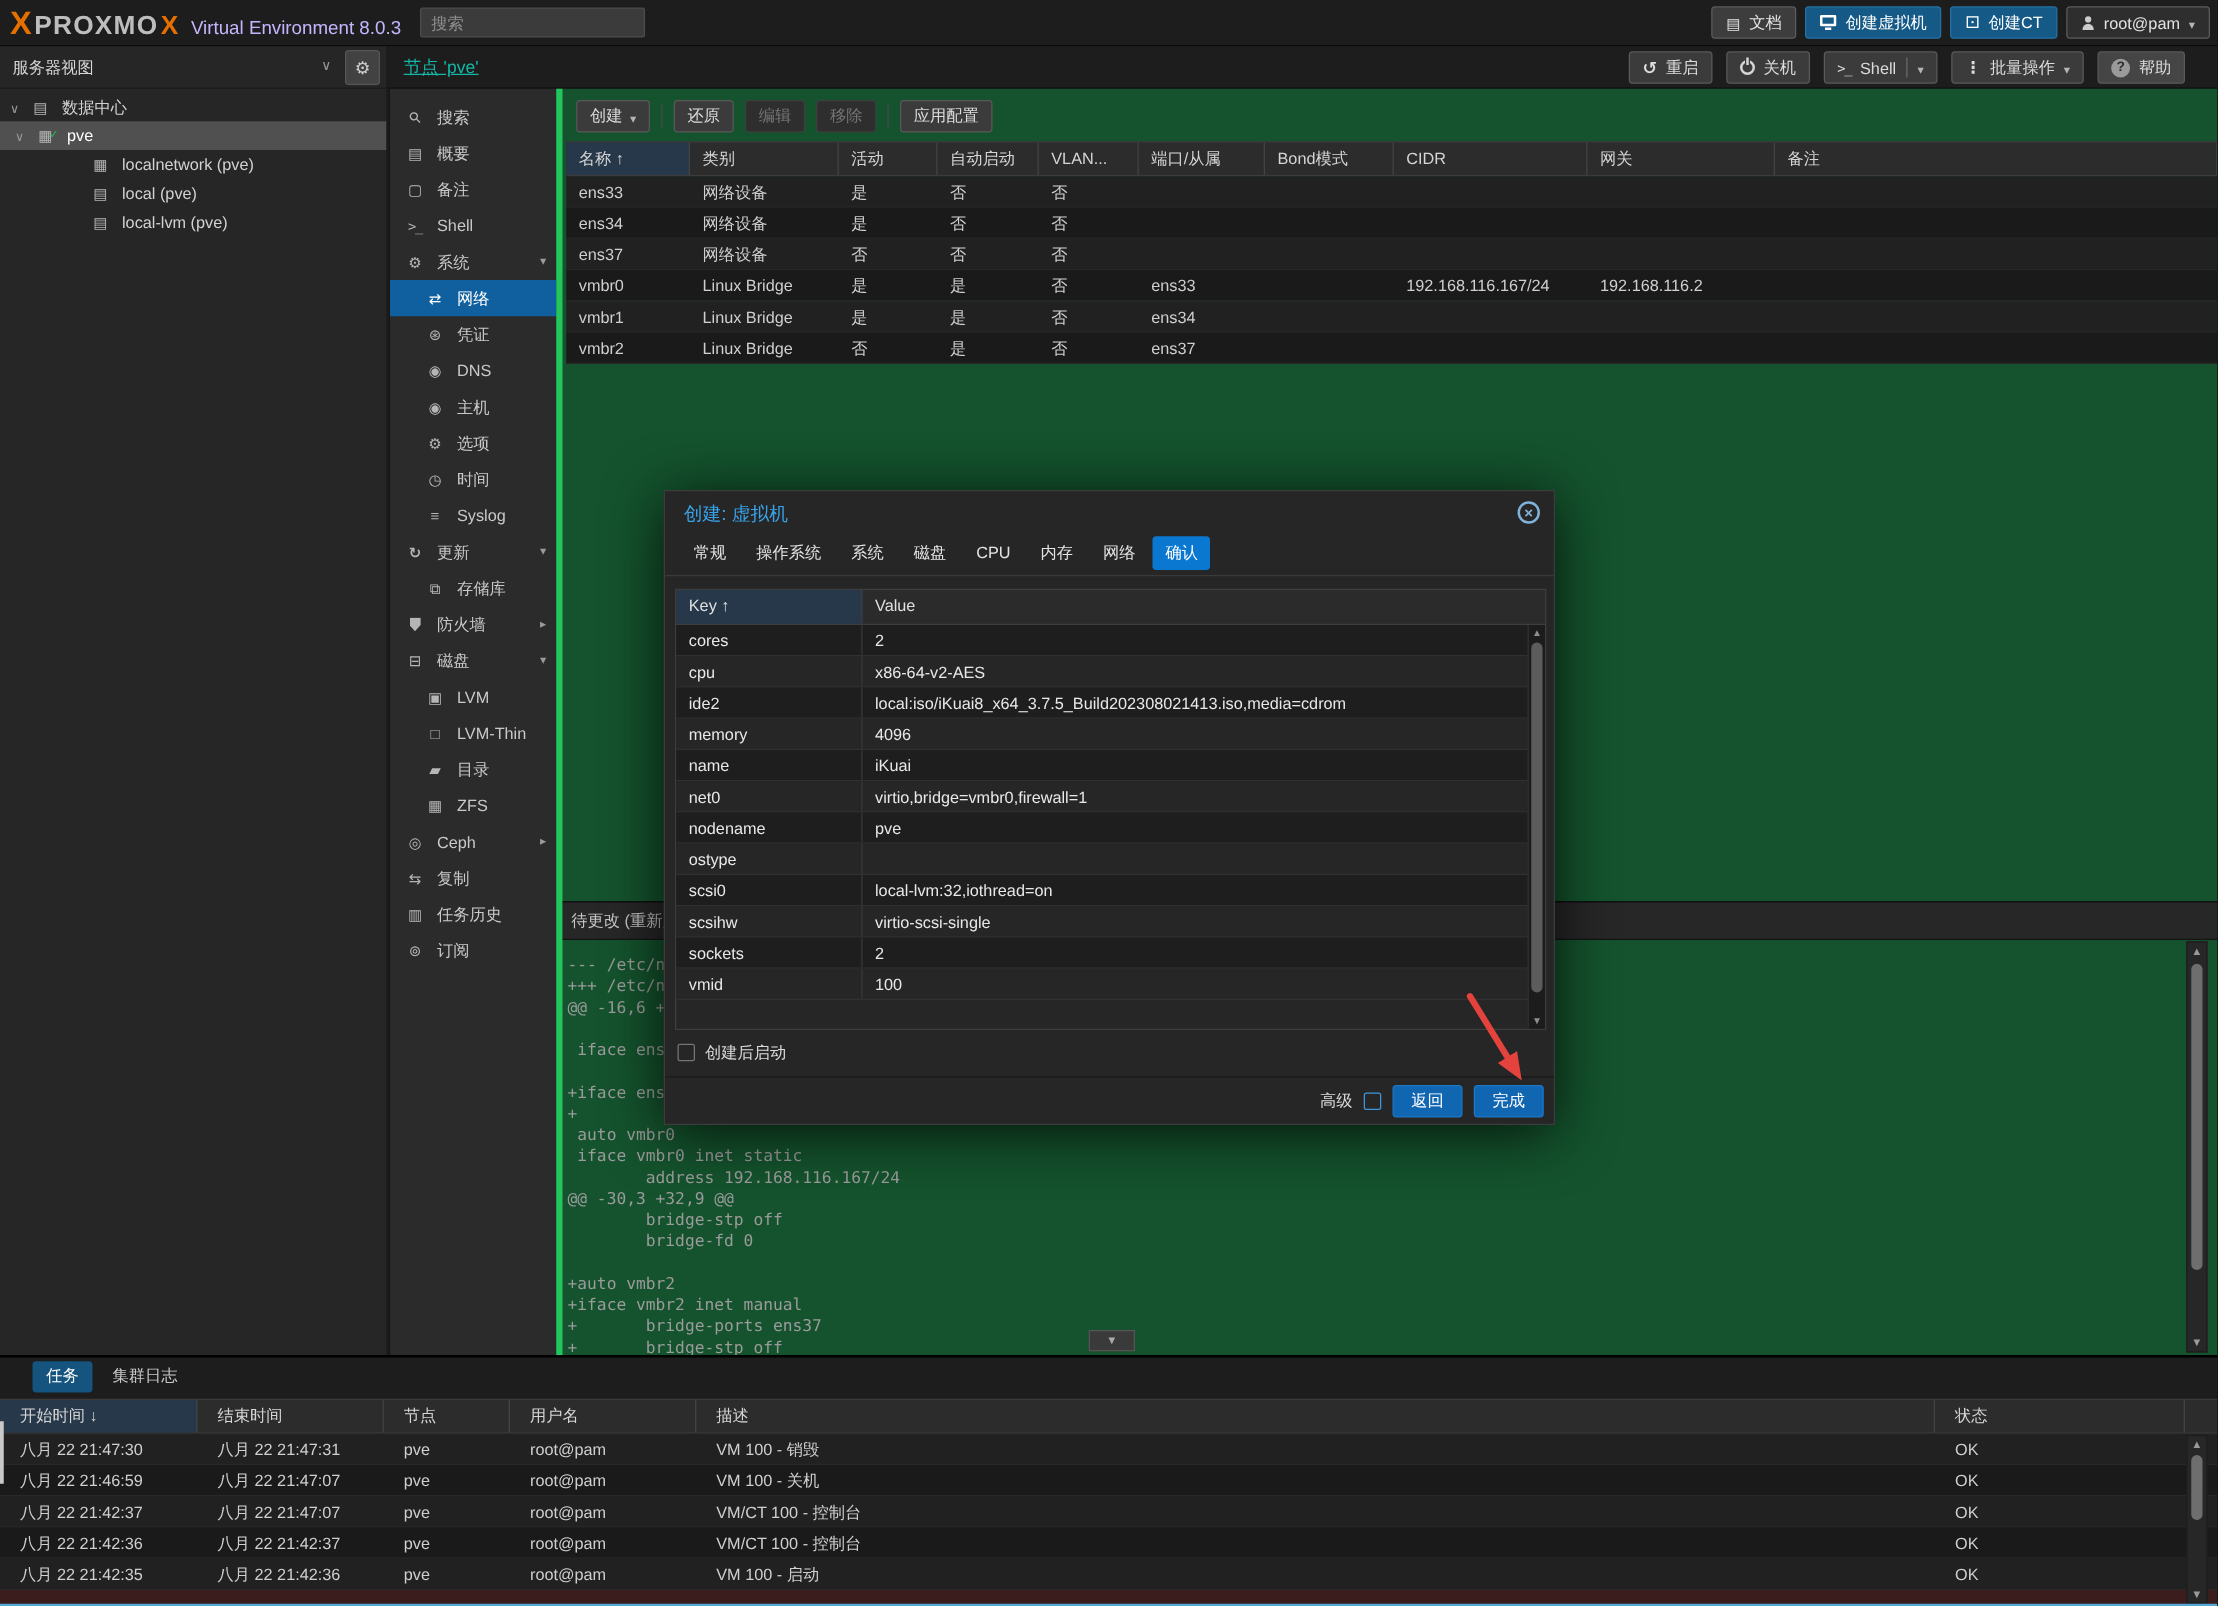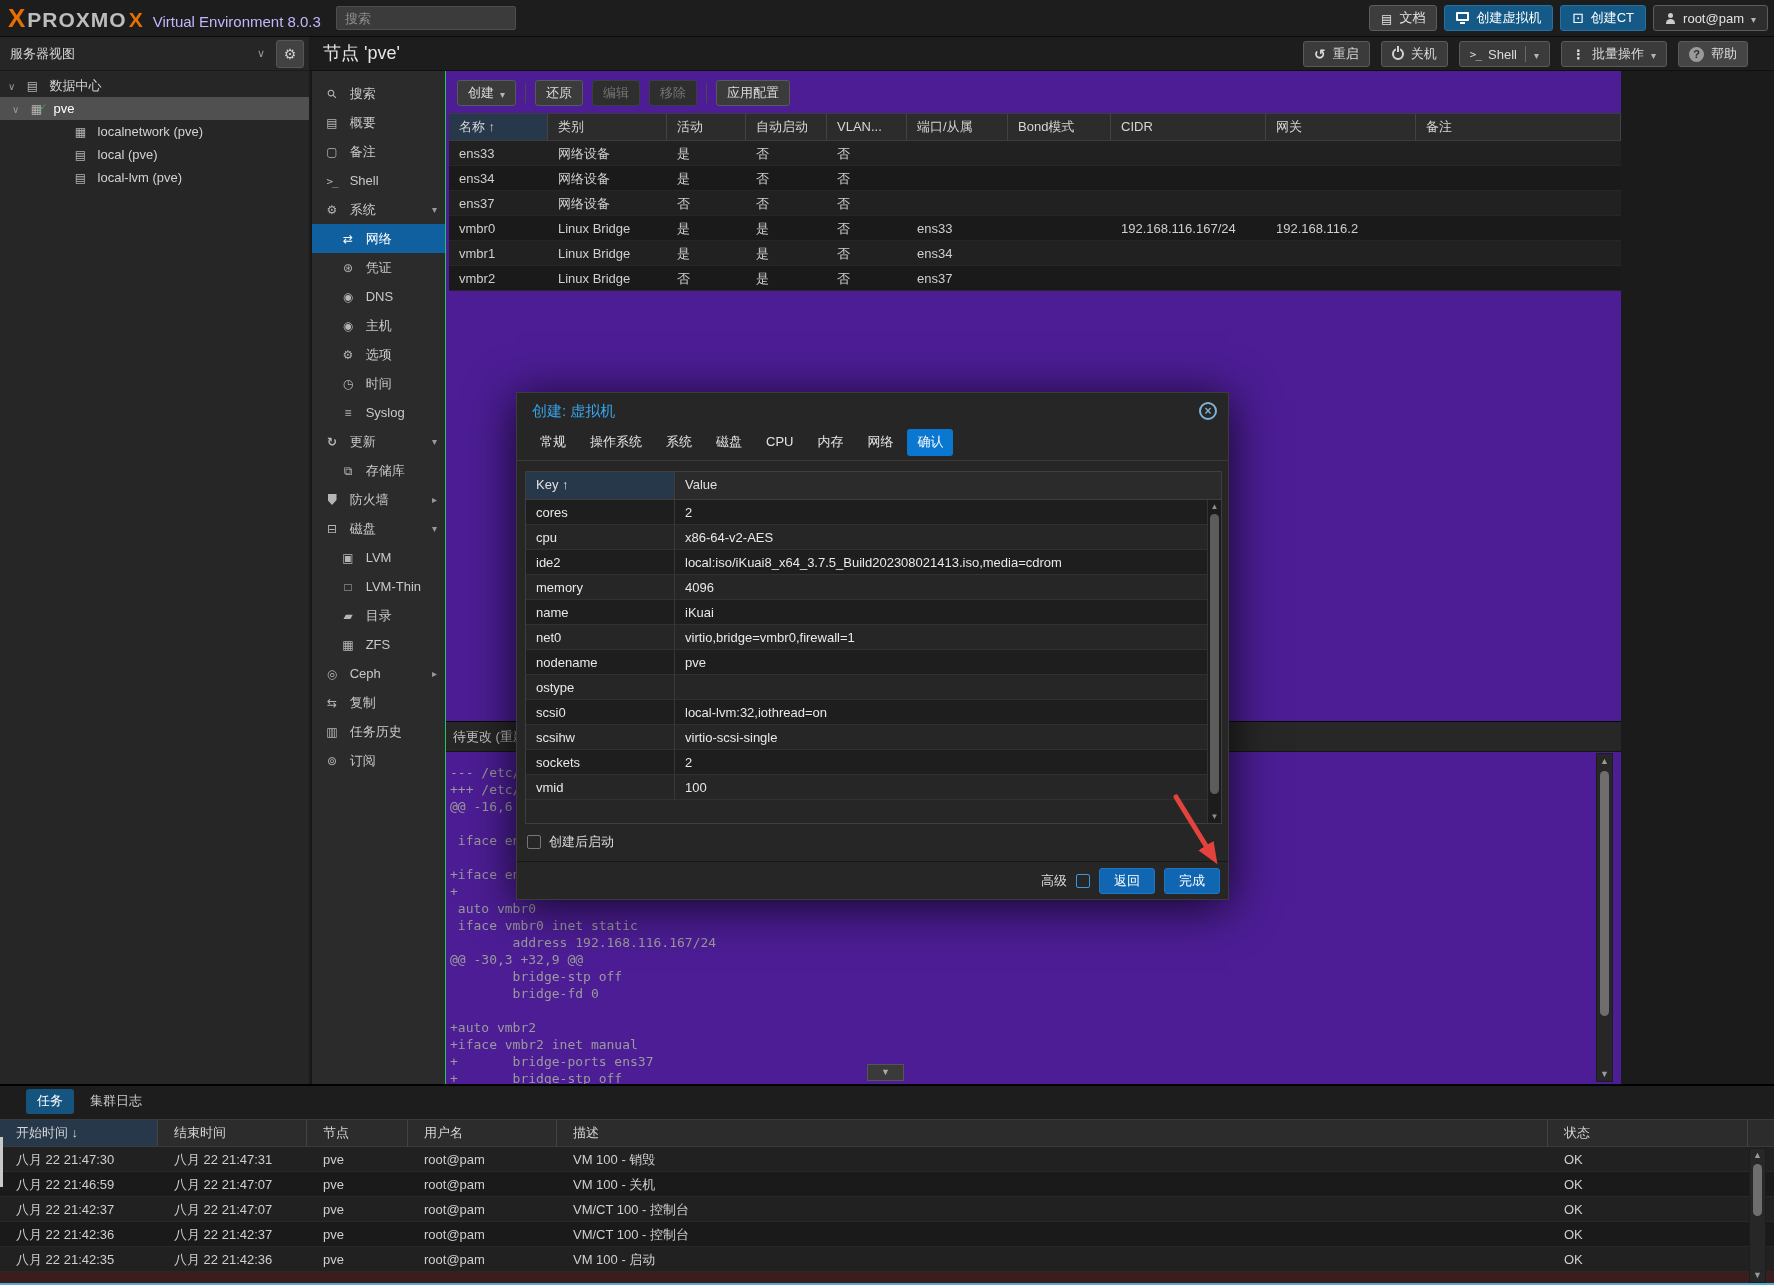--- a/index.html
+++ b/index.html
@@ -51,21 +51,21 @@
   .tree-item{height:23px;line-height:23px;font-size:13px;color:#d2d2d2;white-space:nowrap;cursor:pointer;}
   .tree-item.selected{background:#505050;color:#fff;}
   .t-lvl1{padding-left:8px;}
   .t-lvl2{padding-left:12px;}
   .t-lvl3{padding-left:56px;}
   .tree-item .caret{display:inline-block;width:15px;color:#9a9a9a;font-size:10px;}
   .tree-item .g{margin-right:8px;color:#b5b5b5;font-size:12px;position:relative;}
 
   
   .node-header{position:absolute;left:311px;top:37px;width:1463px;height:34px;background:#1d1d1d;border-bottom:1px solid #0f0f0f;}
-  .node-title{position:absolute;left:12px;line-height:33px;font-size:18px;color:#e5e5e5;}
+  .node-title{position:absolute;left:12px;line-height:33px;font-size:14px;color:#14b8a6;text-decoration:underline;}
   .nh-buttons{position:absolute;right:26px;top:4px;display:flex;gap:11px;}
   .nbtn{height:26px;padding:0 10px;background:#3b3b3b;border:1px solid #5a5a5a;border-radius:3px;font-size:13px;color:#dcdcdc;display:inline-flex;align-items:center;gap:7px;cursor:pointer;}
   .nbtn.lighter{background:#454545;}
   .btn-sep{width:1px;height:16px;background:#6a6a6a;margin:0 1px;}
 
   
   .navcol{position:absolute;left:311px;top:71px;width:134px;height:1013px;background:#2b2b2b;border-left:1px solid #151515;padding-top:8px;}
   .nav-item{height:29px;line-height:29px;font-size:13px;color:#c9c9c9;position:relative;white-space:nowrap;cursor:pointer;}
   .n-lvl1{padding-left:12px;}
   .n-lvl2{padding-left:28px;}
@@ -101,21 +101,21 @@
   .g-replication-icon::before{content:"⇆";}
   .g-tasklog-icon::before{content:"▥";}
   .g-subscription-icon::before{content:"⊚";}
   .g-datacenter-icon::before{content:"▤";}
   .g-node-icon::before{content:"▦";}
   .g-node-icon::after{content:"✓";position:absolute;right:-5px;bottom:-3px;font-size:9px;font-weight:bold;color:#2db84d;}
   .g-sdn-icon::before{content:"▦";}
   .g-storage-icon::before{content:"▤";}
 
   
-  .content{position:absolute;left:445px;top:71px;width:1176px;height:1013px;background:#4c1d95;border-left:1px solid #22c55e;overflow:hidden;}
+  .content{position:absolute;left:445px;top:71px;width:1329px;height:1013px;background:#14532d;border-left:5px solid #22c55e;overflow:hidden;}
   .toolbar{position:absolute;left:11px;top:9px;display:flex;gap:9px;align-items:center;}
   .tb-btn{height:26px;padding:0 10px;background:#3b3b3b;border:1px solid #585858;border-radius:3px;font-size:13px;color:#dcdcdc;display:inline-flex;align-items:center;gap:6px;cursor:pointer;}
   .tb-btn.disabled{background:#2e2e2e;border-color:#3e3e3e;color:#757575;cursor:default;}
   .tb-sep{width:1px;height:20px;background:#4a4a4a;}
 
   .nettable{position:absolute;left:3px;top:42px;right:0;}
   .nt-h{display:flex;height:28px;background:#2c2c2c;border-top:1px solid #3c3c3c;border-bottom:1px solid #3c3c3c;font-size:13px;color:#d5d5d5;}
   .nt-h .th{line-height:26px;padding-left:10px;border-right:1px solid #434343;overflow:hidden;white-space:nowrap;cursor:pointer;}
   .th.sorted{background:#27384a;}
   .c-name{width:99px;}.c-type{width:119px;}.c-active{width:79px;}.c-auto{width:81px;}
@@ -132,21 +132,21 @@
   .diff-line{height:17px;line-height:17px;white-space:pre;}
 
   .vscroll{position:absolute;right:8px;top:682px;width:17px;height:329px;background:#272727;border:1px solid #1d1d1d;}
   .vscroll .up,.vscroll .down{position:absolute;left:0;width:100%;text-align:center;font-size:9px;color:#9a9a9a;height:14px;line-height:14px;cursor:pointer;}
   .vscroll .up{top:0;}
   .vscroll .down{bottom:0;}
   .vscroll .thumb{position:absolute;left:3px;right:3px;top:17px;height:245px;background:#6e6e6e;border-radius:7px;cursor:pointer;}
   .mini-scroll{position:absolute;left:421px;top:993px;width:37px;height:17px;background:#3a3a3a;border:1px solid #555;text-align:center;line-height:14px;font-size:9px;color:#aaa;cursor:pointer;}
 
   
-  .modal{position:absolute;left:516px;top:392px;width:713px;height:508px;background:#262626;border:1px solid #3c3c3c;box-shadow:0 6px 45px rgba(0,0,0,.78);z-index:50;}
+  .modal{position:absolute;left:531px;top:392px;width:713px;height:508px;background:#262626;border:1px solid #3c3c3c;box-shadow:0 6px 45px rgba(0,0,0,.78);z-index:50;}
   .modal-title{position:absolute;left:15px;top:9px;font-size:15px;color:#38a3ea;}
   .modal-close{position:absolute;right:11px;top:8px;cursor:pointer;}
   .mtabs{position:absolute;left:13px;top:36px;display:flex;gap:4px;height:27px;}
   .mtab{padding:0 10px;line-height:26px;font-size:13px;color:#e3e3e3;border-radius:3px;cursor:pointer;}
   .mtab.active{background:#0a78d0;color:#fff;}
   .mtabs-line{position:absolute;left:0;top:67px;width:100%;border-bottom:1px solid #3a3a3a;}
   .kv{position:absolute;left:8px;top:78px;width:697px;height:353px;border:1px solid #3e3e3e;}
   .kv-head{display:flex;height:28px;background:#2b2b2b;border-bottom:1px solid #3e3e3e;font-size:13px;color:#e0e0e0;}
   .kv-head .k{width:149px;padding-left:10px;line-height:26px;background:#27384a;border-right:1px solid #3e3e3e;cursor:pointer;}
   .kv-head .v{flex:1;padding-left:10px;line-height:26px;}

